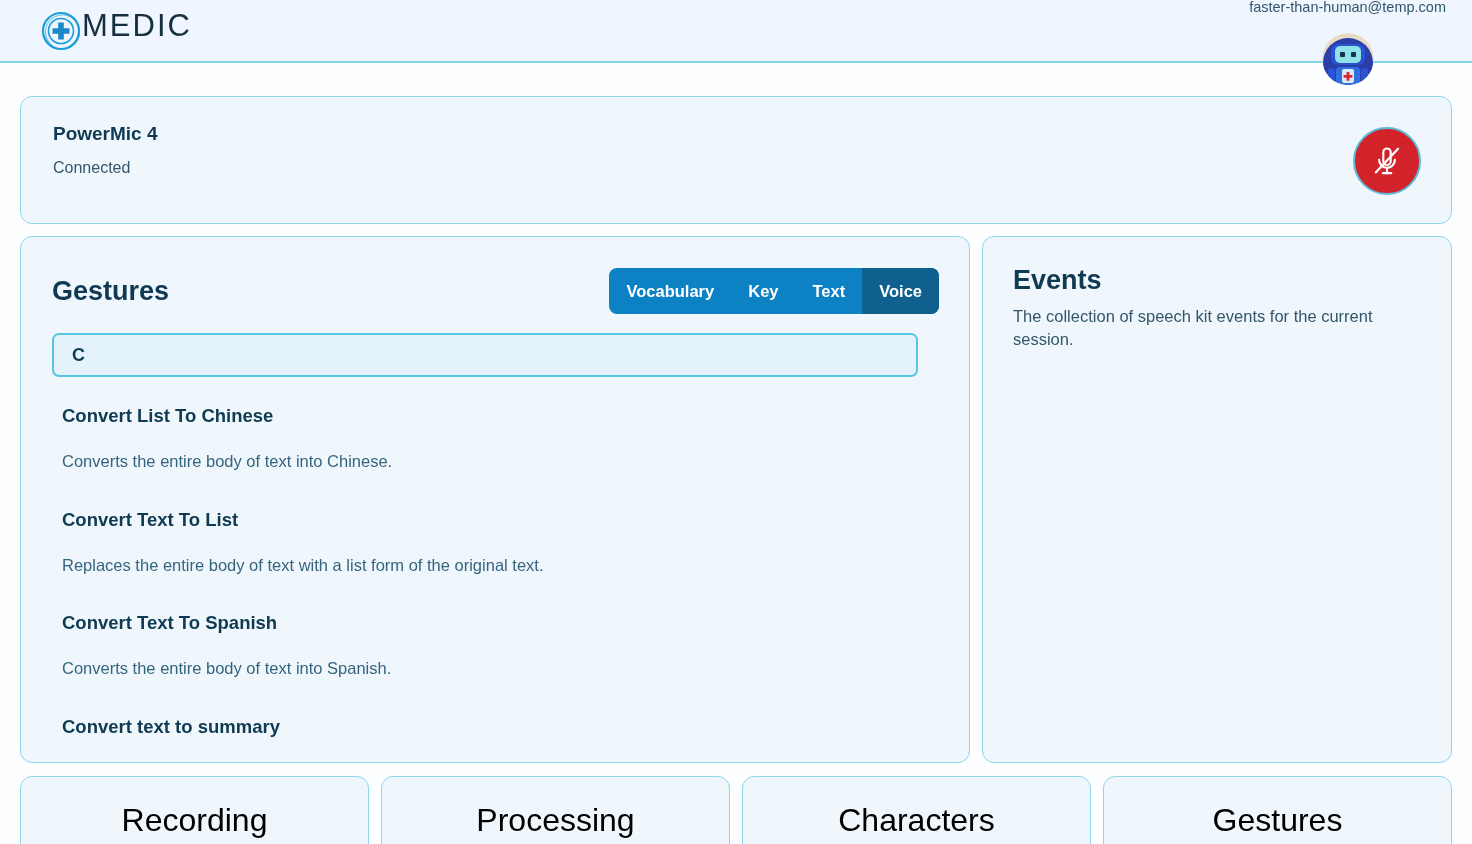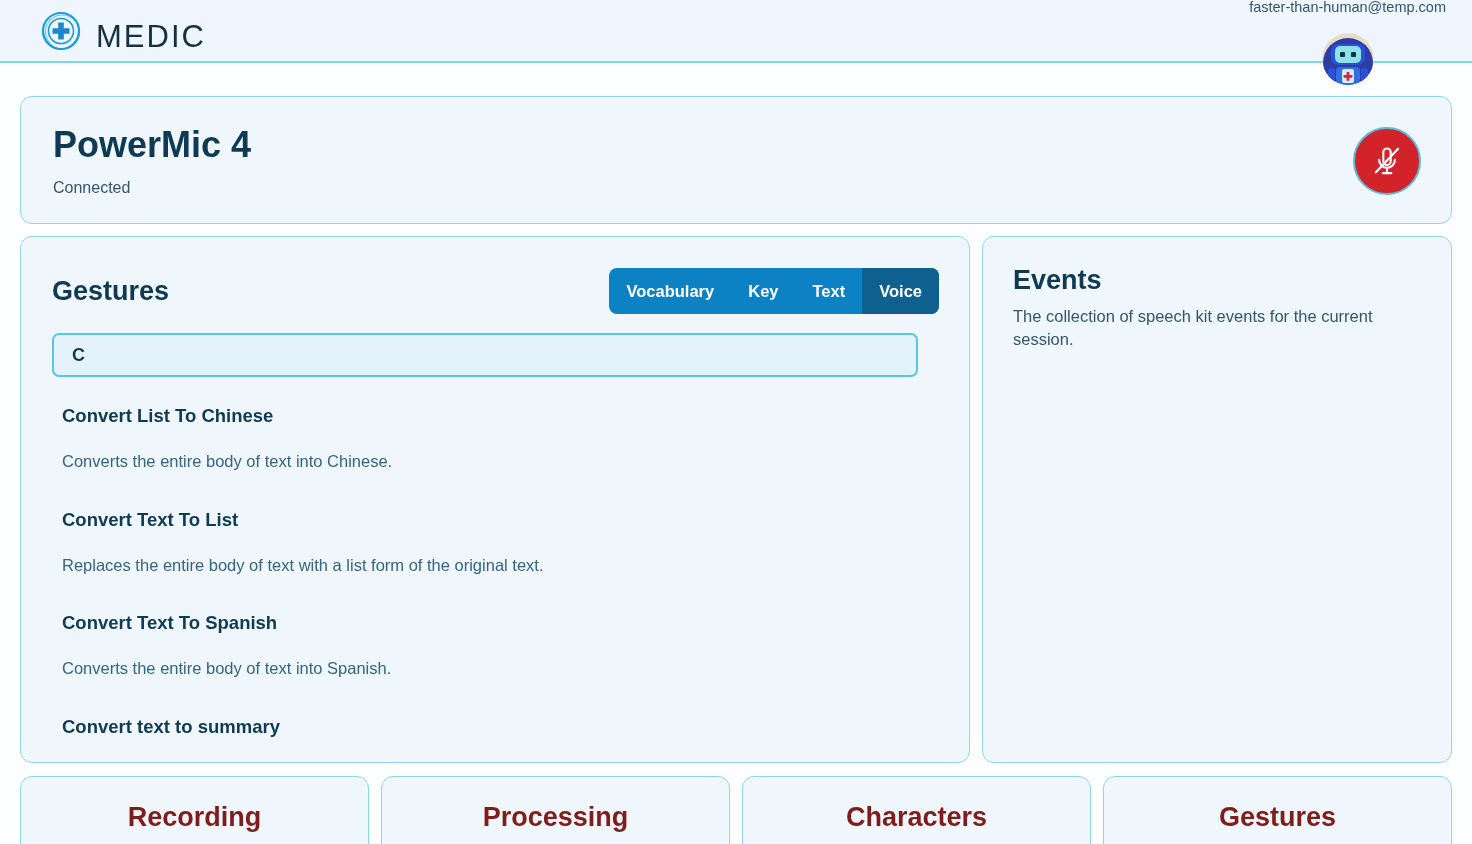--- a/index.html
+++ b/index.html
@@ -22,22 +22,21 @@
     background: #eff6ff;
     border-bottom: 2px solid #7fd4e8;
     display: flex;
     align-items: center;
     justify-content: space-between;
     padding: 0 26px 0 40px;
   }
 
   .brand {
     display: flex;
-    align-items: flex-end;
-    gap: 14px;
+    align-items: flex-start;
   }
 
   .brand-mark { width: 42px; height: 42px; display: block; }
 
   .brand-word {
     font-size: 31px;
     letter-spacing: 2px;
     color: #17303f;
     font-weight: 400;
     line-height: 1;
@@ -86,21 +85,21 @@
   .mic-panel {
     height: 128px;
     padding: 26px 30px 0 32px;
     display: flex;
     align-items: flex-start;
     justify-content: space-between;
     position: relative;
   }
 
   .mic-title {
-    font-size: 36px;
+    font-size: 19px;
     font-weight: bold;
     color: #0f3a52;
     line-height: 1.2;
   }
 
   .mic-status {
     font-size: 16px;
     color: #33566b;
     margin-top: 13px;
   }
@@ -239,23 +238,23 @@
   }
 
   .stat-card {
     flex: 1 1 0;
     height: 110px;
     padding-top: 26px;
     text-align: center;
   }
 
   .stat-label {
-    font-size: 27px;
-    font-weight: bold;
-    color: #7f1d1d;
+    font-size: 32px;
+    font-weight: normal;
+    color: #000000;
     line-height: 1.1;
   }
 
   .stat-value {
     font-size: 17px;
     color: #35647f;
     margin-top: 8px;
   }
 </style>
 </head>

